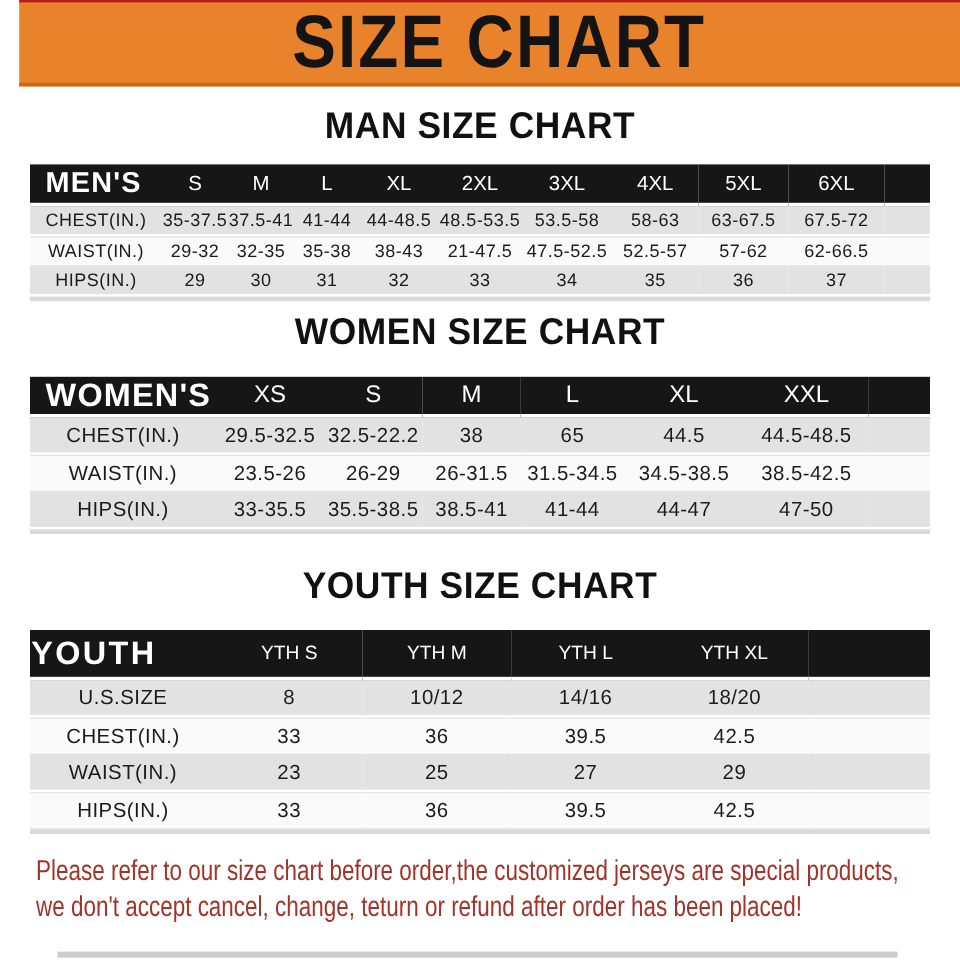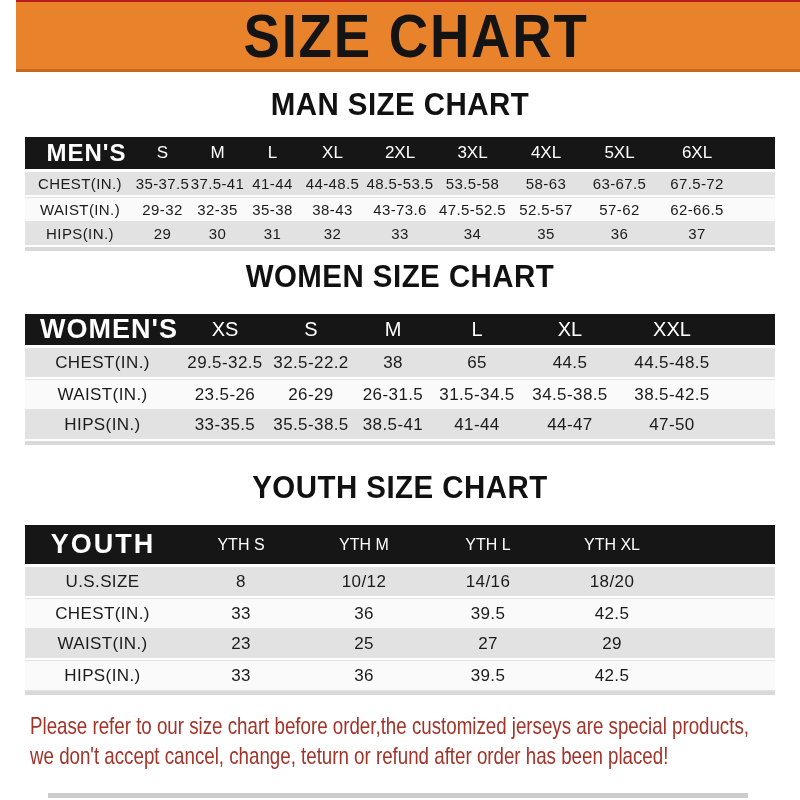--- a/index.html
+++ b/index.html
@@ -33,21 +33,21 @@
   table.size-table {
     width:750px; margin:0 auto;
     border-collapse:separate; border-spacing:0; table-layout:fixed;
     border-bottom:4px solid #d9d9d9;
   }
   thead th {
     background:var(--bar-bg,#161616); color:#fff; font-weight:normal;
     text-align:center; vertical-align:middle;
     border-bottom:3px solid #fff;
   }
-  thead th.lbl { text-align:center; font-weight:bold; white-space:nowrap; }
+  thead th.lbl { text-align:left; font-weight:bold; white-space:nowrap; }
   tbody td {
     text-align:center; vertical-align:middle; color:#1b1b1b;
     letter-spacing:0.4px; white-space:nowrap;
   }
   tbody tr.gray  td { background:#E2E2E2; border-bottom:2px solid #fff; }
   tbody tr.white td { background:#FAFAFA; border-top:1px solid #e3e3e3; border-bottom:1px solid #e3e3e3; }
 
   
   .tbl-men thead th { height:35px; font-size:17px; }
   .tbl-men thead th.lbl { font-size:24px; letter-spacing:1px; padding-left:13px; }
@@ -126,21 +126,21 @@
           <td>63-67.5</td>
           <td>67.5-72</td>
           <td></td>
         </tr>
         <tr class="white">
           <td class="lbl">WAIST(IN.)</td>
           <td>29-32</td>
           <td>32-35</td>
           <td>35-38</td>
           <td>38-43</td>
-          <td>43-73.6</td>
+          <td>21-47.5</td>
           <td>47.5-52.5</td>
           <td>52.5-57</td>
           <td>57-62</td>
           <td>62-66.5</td>
           <td></td>
         </tr>
         <tr class="gray">
           <td class="lbl">HIPS(IN.)</td>
           <td>29</td>
           <td>30</td>

